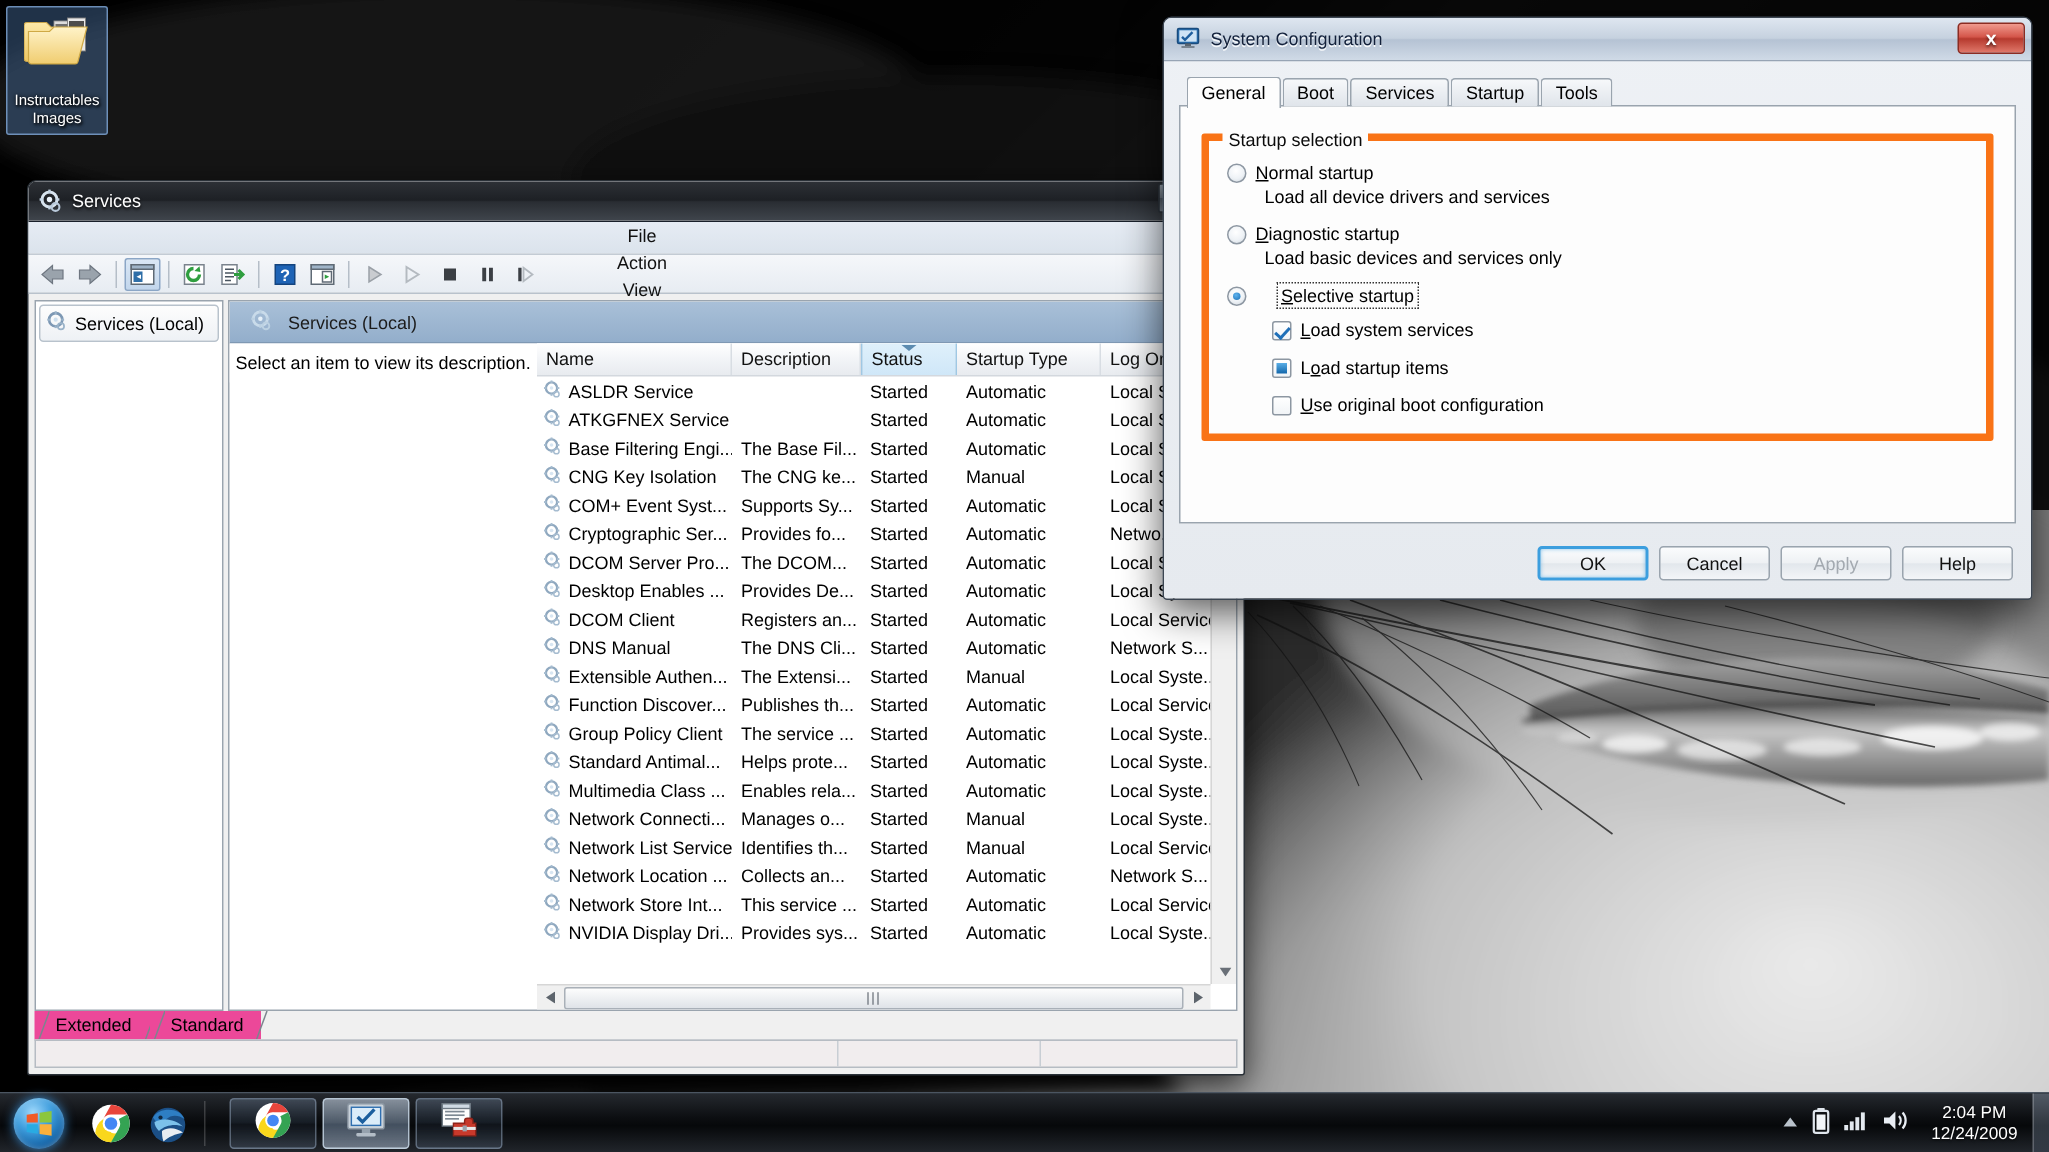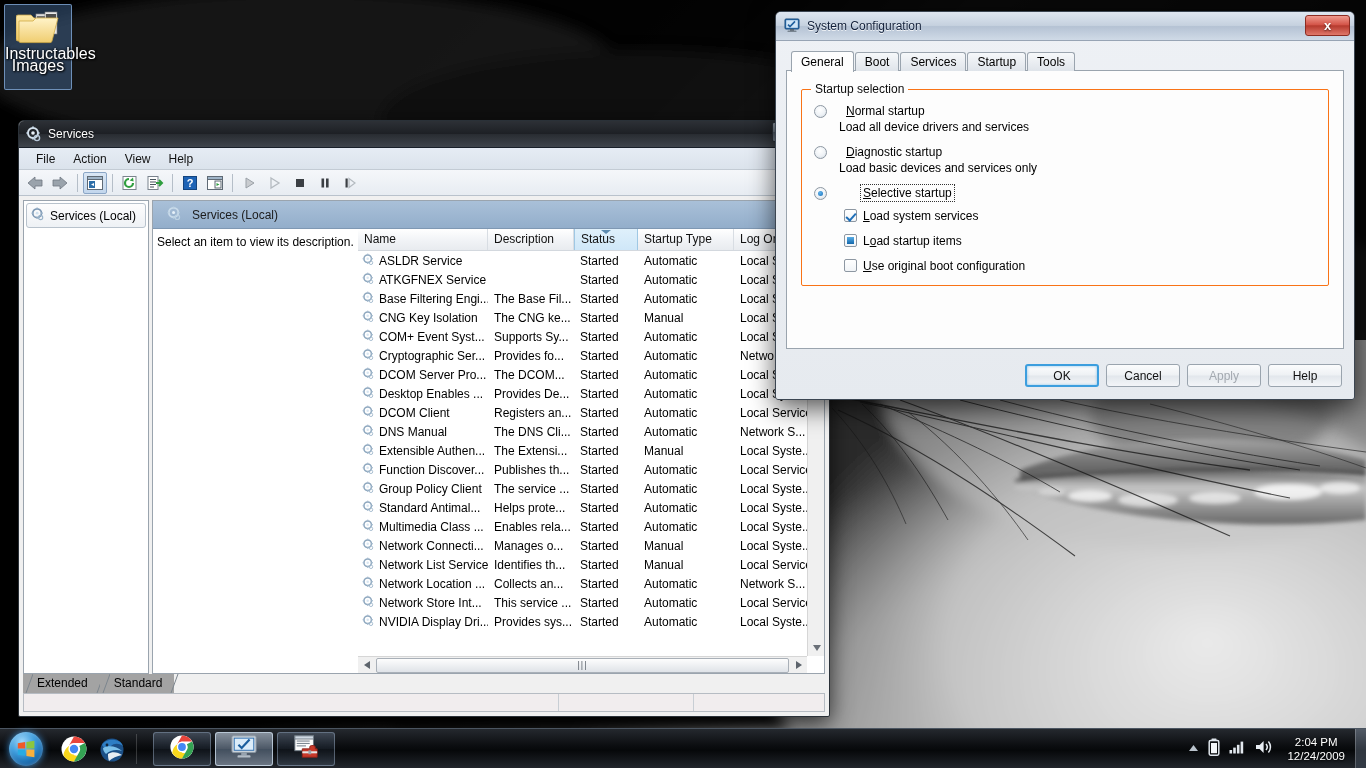--- a/index.html
+++ b/index.html
@@ -31,22 +31,22 @@
     width: 68px; height: 86px;
     display: flex; flex-direction: column; align-items: center;
     background: rgba(70,110,160,0.45);
     border: 1px solid rgba(140,180,230,0.7);
     border-radius: 2px;
     padding-top: 3px;
     cursor: default;
   }
   .folder-ico { width: 44px; height: 36px; position: relative; }
   .desktop-icon-label {
-    color: #fff; font-size: 16px; line-height: 12px;
-    text-align: center; width: 66px; margin-top: 4px;
+    color: #fff; font-size: 10px; line-height: 12px;
+    text-align: center; width: 66px; margin-top: 18px;
     text-shadow: 0 0 3px #000, 1px 1px 2px #000;
   }
 
   
   .win-frame {
     position: absolute;
     background: linear-gradient(180deg,#e9eef4 0%,#dfe6ee 100%);
     border: 1px solid #5a6876;
     border-radius: 5px 5px 3px 3px;
     box-shadow: 0 4px 14px rgba(0,0,0,.55);
@@ -83,21 +83,21 @@
     display: flex; align-items: center; justify-content: center;
     cursor: default;
   }
   .win-btn .glyph { display:block; }
 
   
   #services-menubar {
     height: 22px;
     background: linear-gradient(180deg,#e6ecf4 0%,#dbe3ec 100%);
     border-bottom: 1px solid #c3cbd4;
-    display: flex; align-items: center; padding-left: 8px;
+    display: flex; align-items: center; padding-left: 8px; flex-direction: column;
   }
   .menu-item { padding: 2px 9px; font-size: 12px; color: #111; cursor: default; border-radius: 2px; }
 
   
   #services-toolbar {
     height: 26px;
     background: linear-gradient(180deg,#f5f7fa 0%,#e7ecf2 100%);
     border-bottom: 1px solid #b9c2cc;
     display: flex; align-items: center; padding-left: 4px; gap: 1px;
   }
@@ -193,21 +193,21 @@
 
   
   #svc-tabs {
     position: absolute; left: 4px; bottom: 22px; right: 4px; height: 20px;
     display: flex; align-items: flex-end;
     border-bottom: 1px solid #9aa4ae;
   }
   .svc-tab {
     position: relative; height: 19px; line-height: 19px;
     padding: 0 12px 0 14px; font-size: 12px; color: #000; cursor: default;
-    background: #a3a3a3;
+    background: #ec4899;
   }
   .svc-tab .slantL, .svc-tab .slantR {
     position: absolute; top: 0; width: 10px; height: 19px;
   }
   #svc-status {
     position: absolute; left: 4px; right: 4px; bottom: 4px; height: 19px;
     background: #f1edee; border: 1px solid #b6bcc3;
     display: flex; font-size: 11px;
   }
   .status-seg { border-right: 1px solid #c8ced4; height: 100%; }
@@ -253,43 +253,43 @@
     height: 21px; line-height: 20px;
     background: #fdfdfd; border-color: #9aa4ae; position: relative; z-index: 3;
     margin-bottom: -1px;
   }
   .tabpanel {
     border: 1px solid #9aa4ae; background: #fdfdfd;
     position: absolute; left: 10px; right: 10px; top: 29px; bottom: 50px;
     padding: 12px 14px;
   }
 
-  .groupbox { position: relative; border: 1px solid #f97316; border-radius: 2px; padding: 14px 12px 12px 12px; margin-top: 6px; }
+  .groupbox { position: relative; border: 5px solid #f97316; border-radius: 2px; padding: 14px 12px 12px 12px; margin-top: 6px; }
   .groupbox > .gb-legend {
     position: absolute; top: -8px; left: 9px; background: #fdfdfd;
     padding: 0 4px; font-size: 12px; color: #0b0b0b;
   }
 
-  .radio-row { display: flex; align-items: center; margin-bottom: 1px; gap: 13px; }
+  .radio-row { display: flex; align-items: center; margin-bottom: 1px; }
   .radio {
     width: 13px; height: 13px; border-radius: 50%;
     background: radial-gradient(circle at 45% 35%, #ffffff 0%, #eef2f6 55%, #cfd7df 100%);
     border: 1px solid #8d97a2; margin-right: 6px; flex: 0 0 13px;
     position: relative; cursor: default;
   }
   .radio.checked::after {
     content: ""; position: absolute; left: 3px; top: 3px;
     width: 5px; height: 5px; border-radius: 50%;
     background: radial-gradient(circle at 40% 35%, #5fb4ef 0%, #1a6fb5 100%);
   }
   .radio-label { font-size: 12px; color: #000; cursor: default; }
   .radio-label.focused { outline: 1px dotted #333; outline-offset: 1px; padding: 0 1px; margin-left: 16px; }
   .sub-desc { font-size: 12px; color: #000; margin: 2px 0 11px 25px; }
 
-  .check-row { display: flex; align-items: flex-start; margin: 0 0 11px 30px; }
+  .check-row { display: flex; align-items: center; margin: 0 0 11px 30px; }
   .checkbox {
     width: 13px; height: 13px; flex: 0 0 13px; margin-right: 6px;
     background: linear-gradient(180deg,#ffffff 0%,#f1f4f7 100%);
     border: 1px solid #8d97a2; border-radius: 2px; position: relative; cursor: default;
   }
   .checkbox.checked::after {
     content: ""; position: absolute; left: 3px; top: 1px;
     width: 4px; height: 8px;
     border: solid #1f6fb8; border-width: 0 2px 2px 0;
     transform: rotate(42deg);

